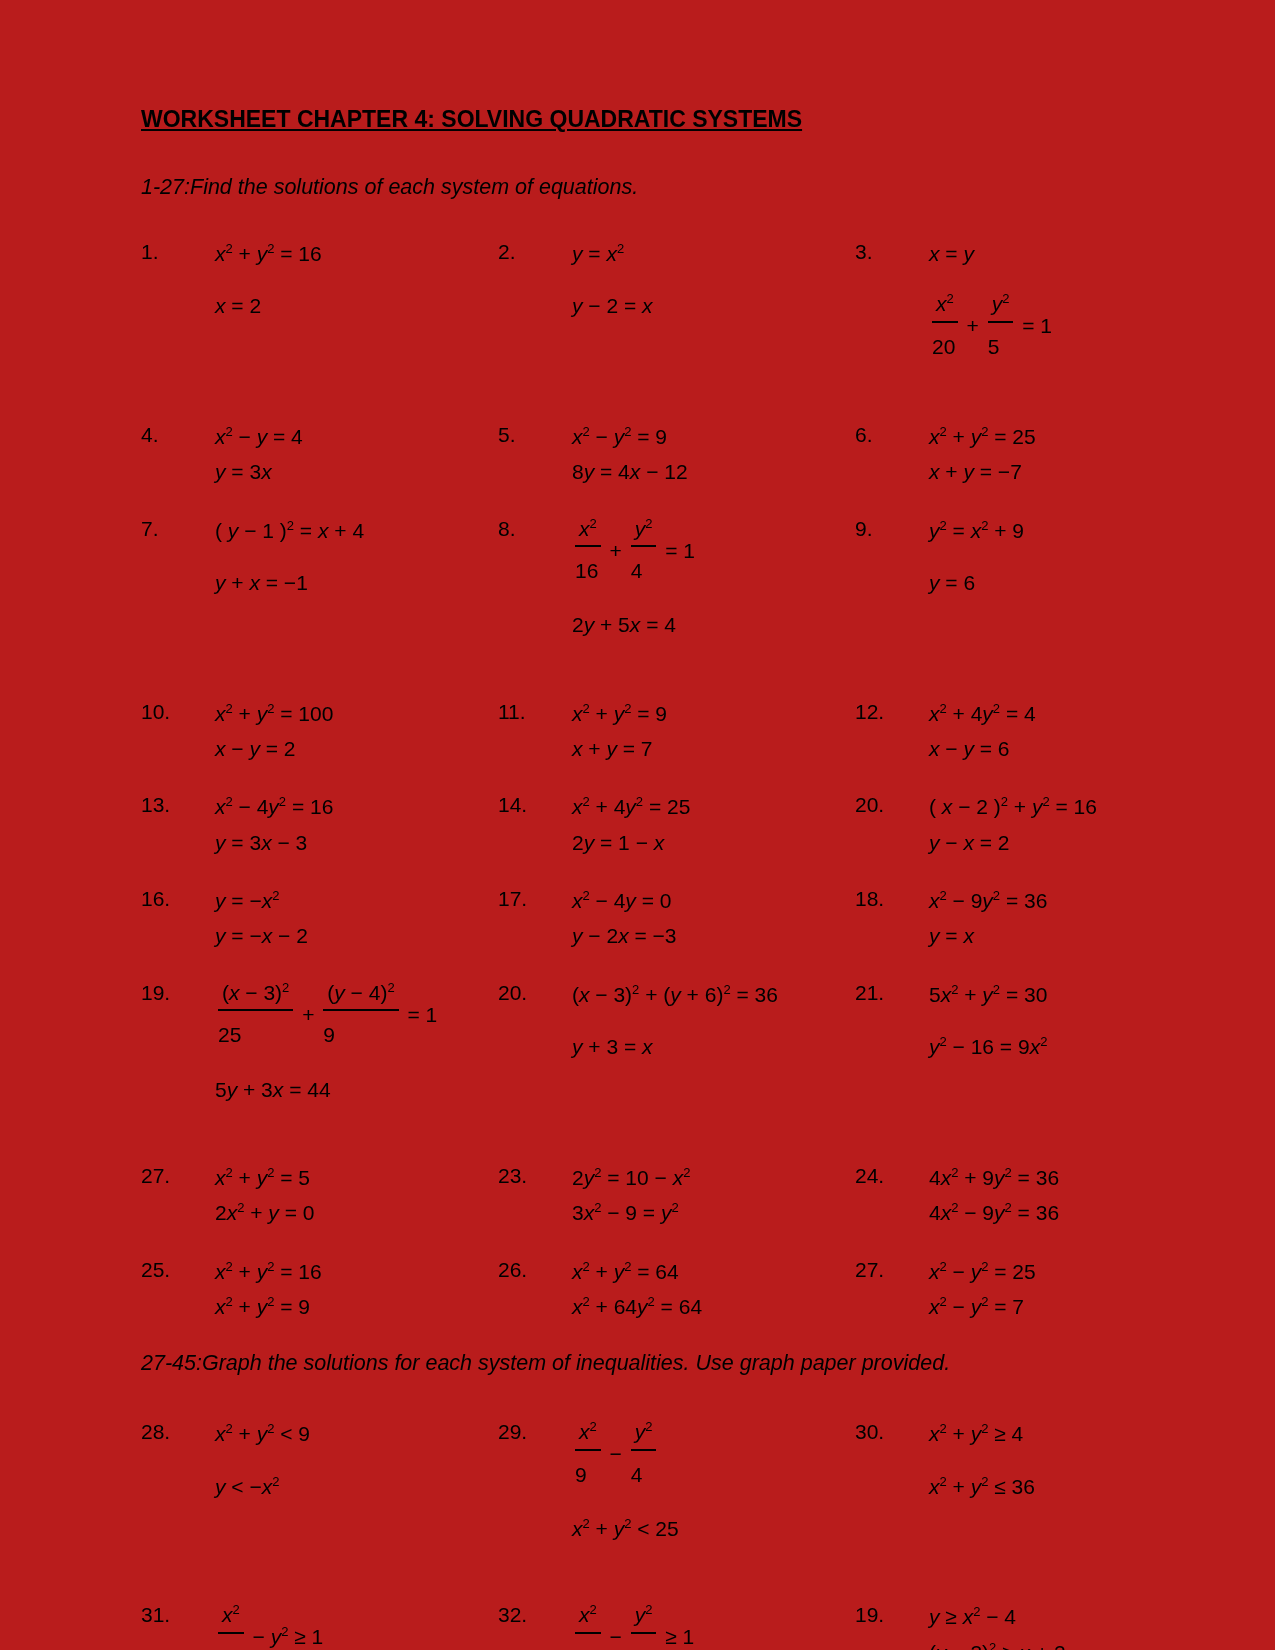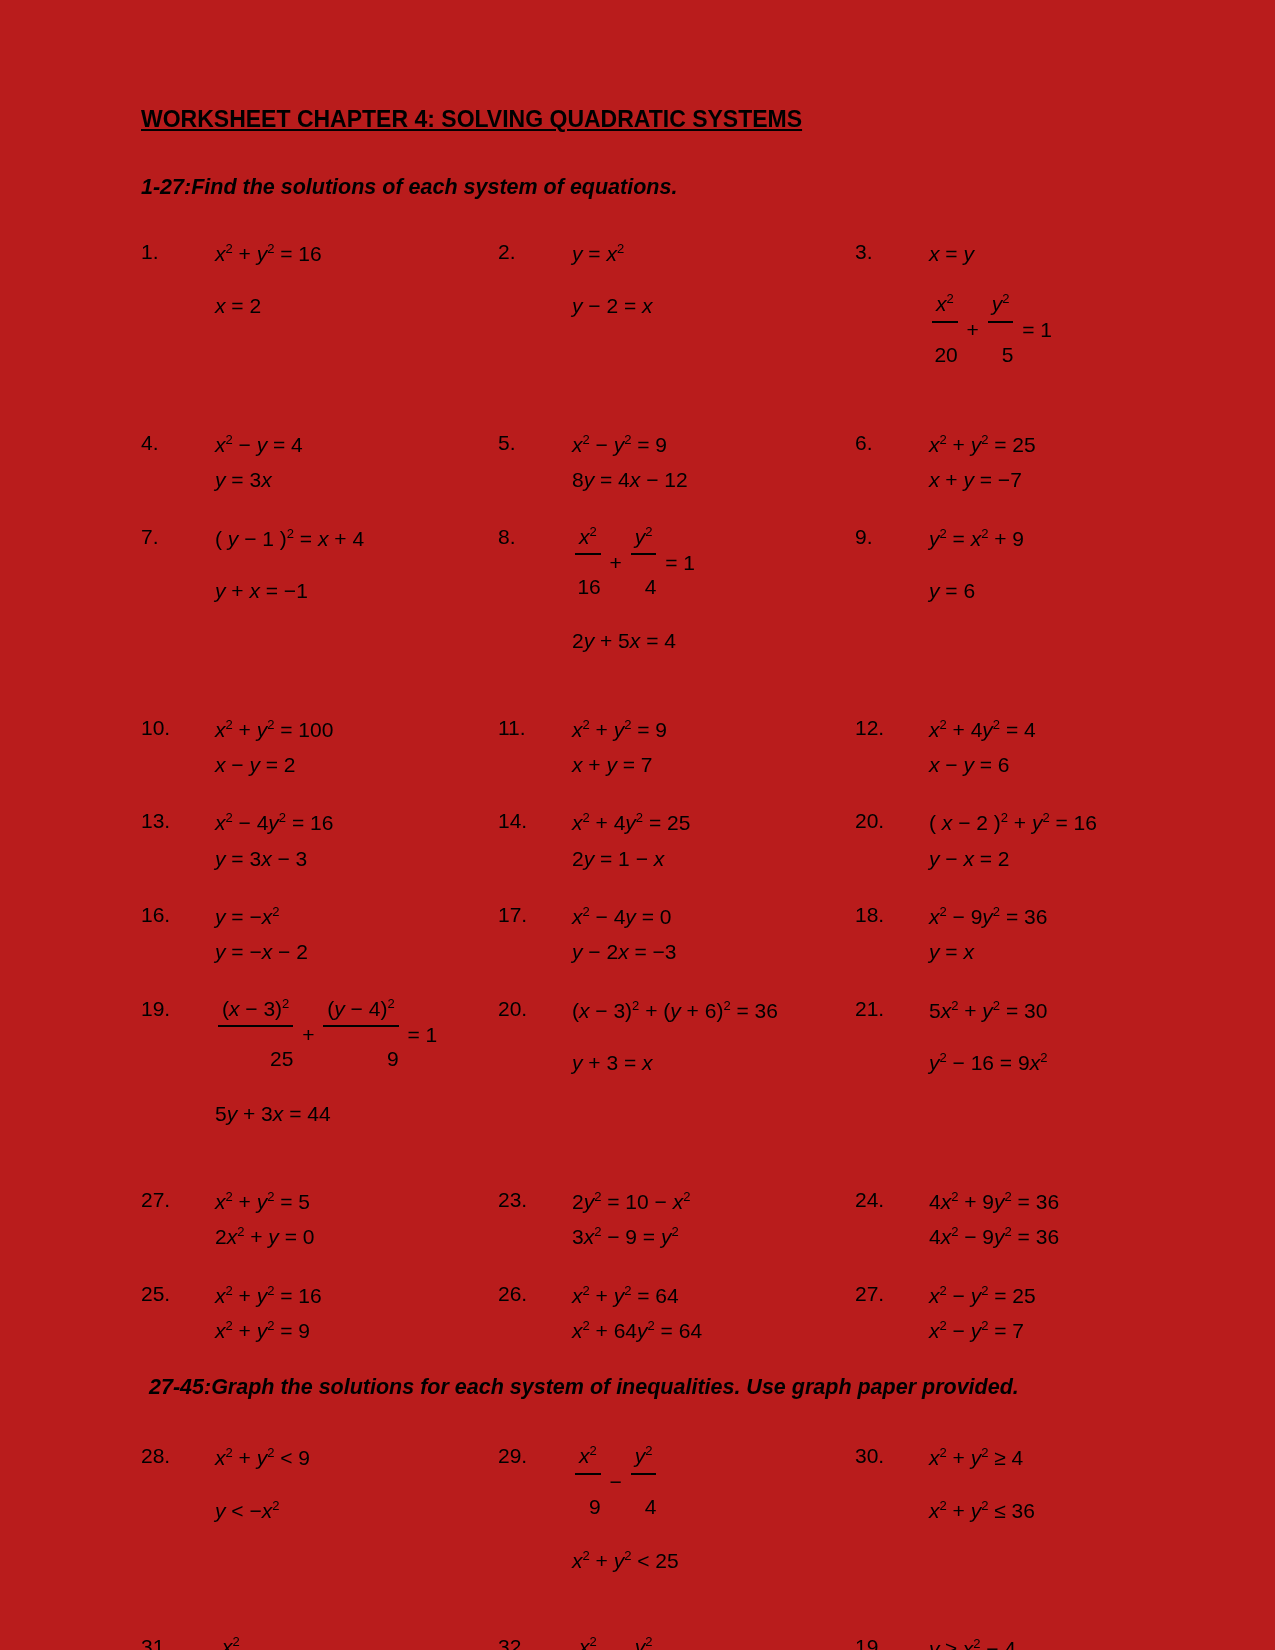--- a/index.html
+++ b/index.html
@@ -20,26 +20,26 @@
   }
   .title {
     font-size: 23px;
     font-weight: bold;
     text-decoration: underline;
     margin: 0 0 42px 0;
     white-space: nowrap;
   }
   .instruction {
     font-size: 21.5px;
-    font-weight: bold;
+    font-weight: normal;
     font-style: italic;
     margin: 0 0 40px 0;
     white-space: nowrap;
   }
-  .instruction.second { margin-top: 22px; margin-bottom: 44px; margin-left: 8px; }
+  .instruction.second { margin-top: 22px; margin-bottom: 44px; }
   .prow {
     display: grid;
     grid-template-columns: 357px 357px auto;
     margin-bottom: 30px;
     align-items: start;
   }
   .prow.spaced { margin-bottom: 36px; }
   .problem { display: flex; align-items: flex-start; }
   .pnum {
     flex: none;
@@ -56,31 +56,31 @@
   .eq-line:last-child { margin-bottom: 0; }
   .eq-line i { font-style: italic; }
   .eq-line sup {
     font-size: 13px;
     line-height: 0;
     vertical-align: 8px;
   }
   .frac {
     display: inline-block;
     vertical-align: middle;
-    text-align: right;
+    text-align: left;
     margin: 0 3px;
     position: relative;
     top: -2px;
   }
   .frac .fnum {
     display: block;
     padding: 0 4px 2px 4px;
     border-bottom: 2px solid #000;
   }
-  .frac .fden { display: block; padding-top: 18px; }
+  .frac .fden { display: block; padding-top: 10px; }
 </style>
 </head>
 <body>
 
 <div class="page">
   <div class="content">
     <h1 class="title">WORKSHEET CHAPTER 4: SOLVING QUADRATIC SYSTEMS</h1>
     <div id="sections">
         <p class="instruction">1-27:Find the solutions of each system of equations.</p>
         <div class="prow spaced">

